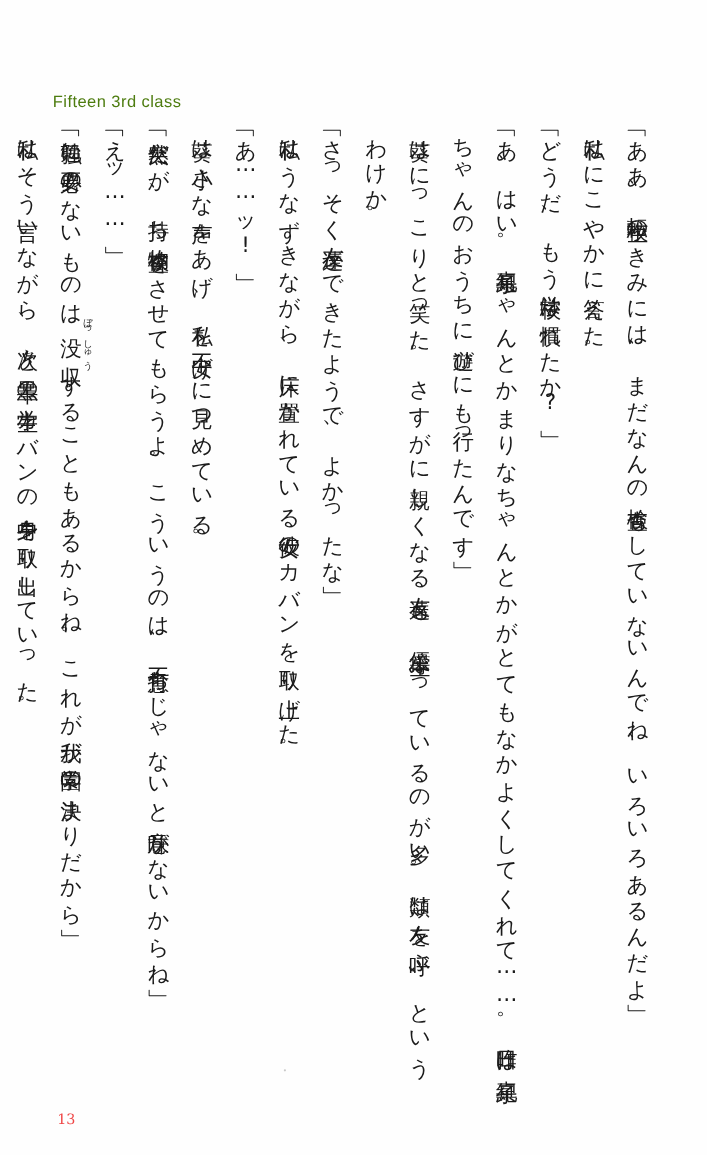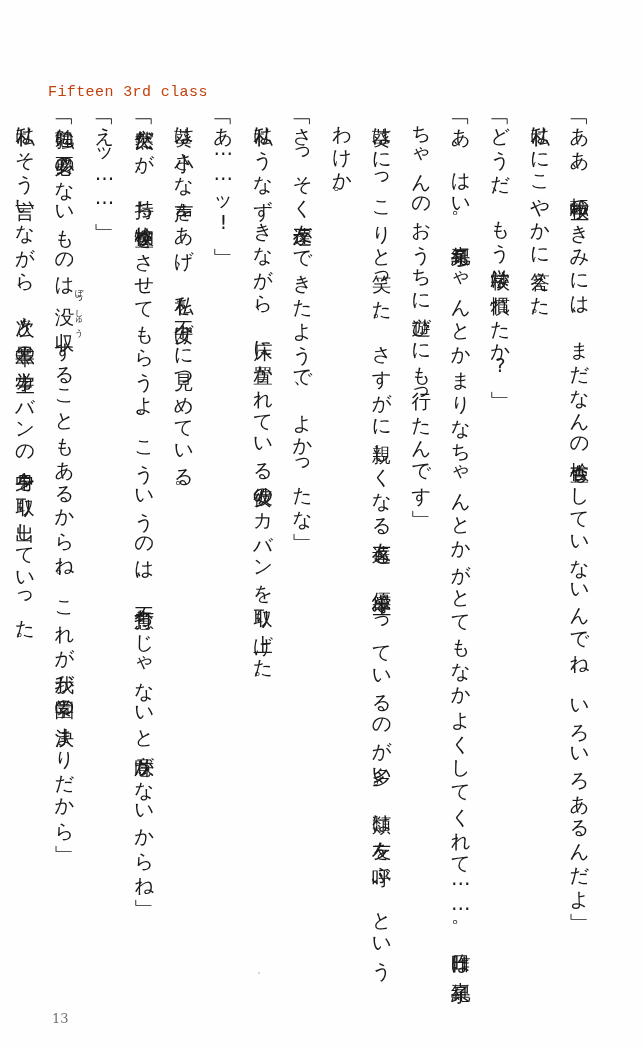--- a/index.html
+++ b/index.html
@@ -22,35 +22,35 @@
     width: 643px;
     height: 1050px;
     background: #fefefe;
   }
 
   
   .running-head {
     position: absolute;
     left: 48px;
     top: 84px;
-    font-family: Liberation Mono, monospace;
+    font-family: Liberation Sans, sans-serif;
     font-size: 15px;
     letter-spacing: 0.4px;
-    color: #c2410c;
+    color: #4d7c0f;
     white-space: nowrap;
   }
 
   
   .folio {
     position: absolute;
     left: 52px;
     bottom: 24px;
     font-family: "DejaVu Serif", "Liberation Serif", serif;
     font-size: 13px;
-    color: #737373;
+    color: #ef4444;
   }
 
   
   .vtext {
     position: absolute;
     right: 44px;
     top: 112px;
     width: 560px;
     height: 860px;
     writing-mode: vertical-rl;

